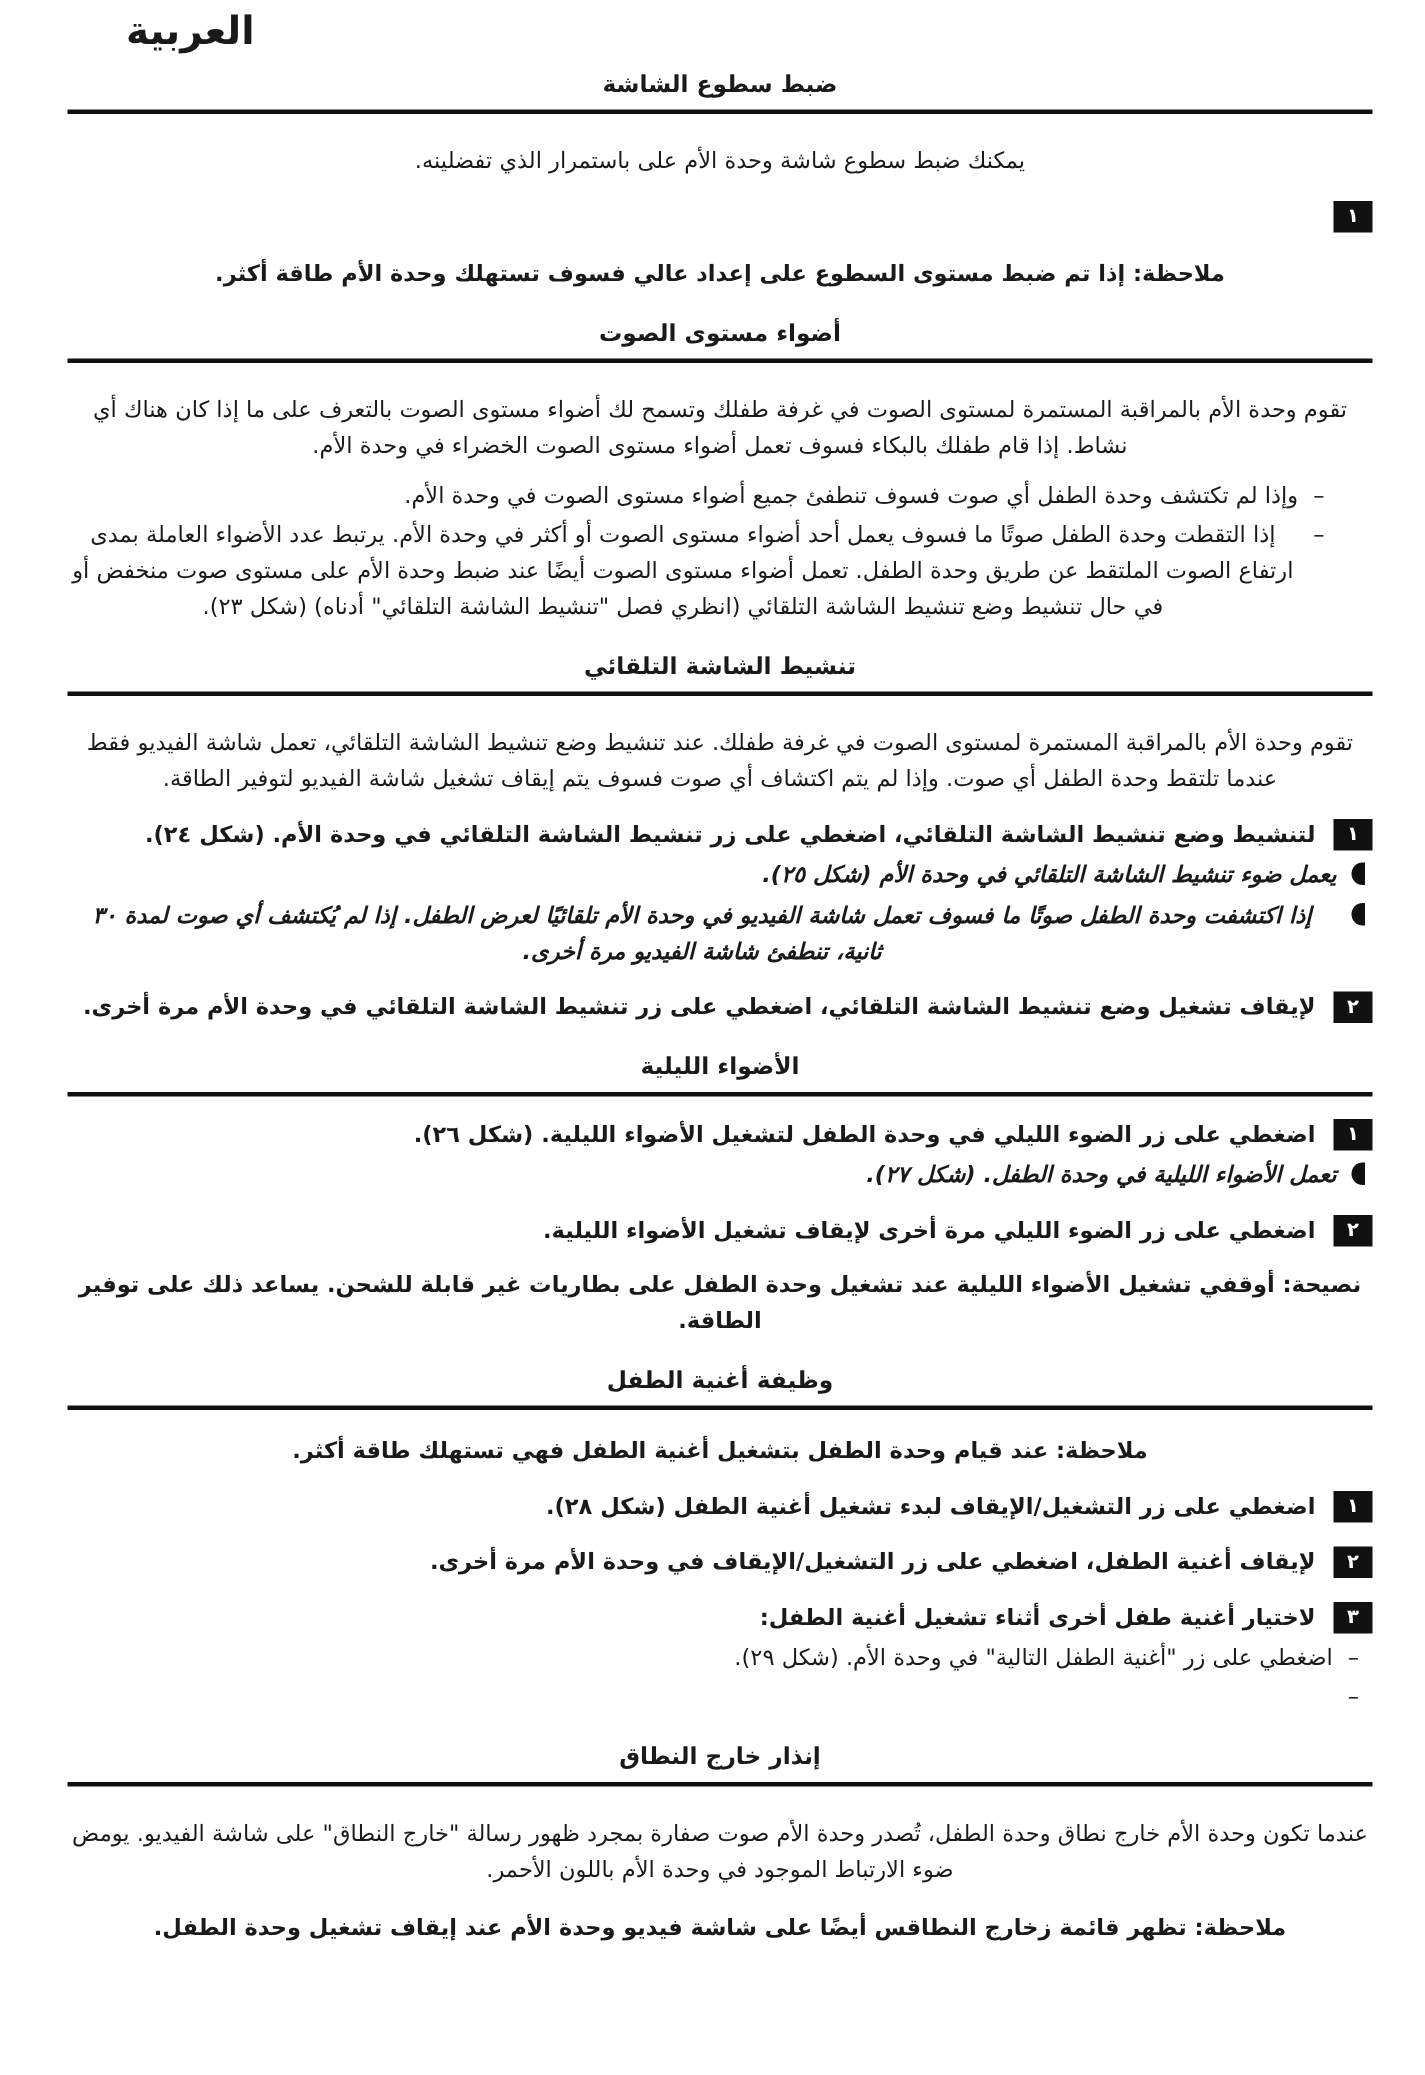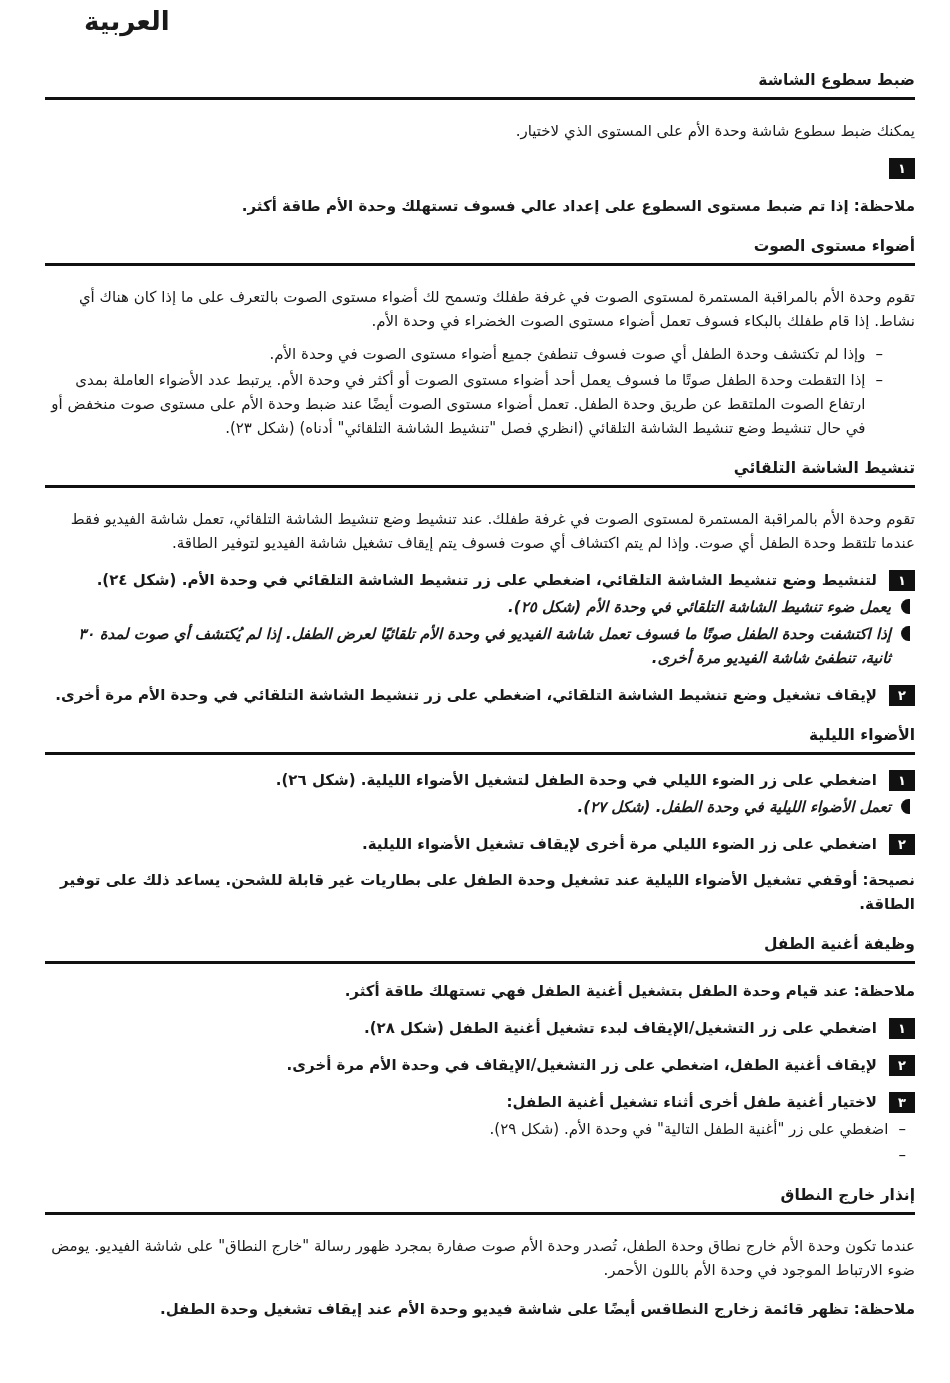--- a/index.html
+++ b/index.html
@@ -19,24 +19,24 @@
   .page{position:relative;width:950px;height:1383px;border-radius:16px;}
   .page-title{
     position:absolute;
     top:6px;left:84px;
     font-size:26px;font-weight:bold;
     direction:rtl;
     letter-spacing:0.5px;
   }
   .content{
     direction:rtl;
-    padding:52px 35px 0 45px;
+    padding:28px 35px 0 45px;
     font-size:15px;
     line-height:24px;
-    text-align:right;
+    text-align:center;
   }
   .section-title{
     font-weight:bold;
     font-size:15.5px;
     margin:16px 0 5px;
   }
   .rule{
     height:3px;
     background:var(--rule);
   }
@@ -92,21 +92,21 @@
 </head>
 <body>
 
 <div class="page">
   <div class="page-title">العربية</div>
   <div class="content">
       <section class="section">
         <div class="section-title">ضبط سطوع الشاشة</div>
         <div class="rule"></div>
         <div class="section-body">
-          <p class="paragraph">يمكنك ضبط سطوع شاشة وحدة الأم على المستوى الذي لاختيار.</p>
+          <p class="paragraph">يمكنك ضبط سطوع شاشة وحدة الأم على باستمرار الذي تفضلينه.</p>
           <div class="step">
             <span class="badge">١</span>
           </div>
           <p class="note">ملاحظة: إذا تم ضبط مستوى السطوع على إعداد عالي فسوف تستهلك وحدة الأم طاقة أكثر.</p>
         </div>
       </section>
       <section class="section">
         <div class="section-title">أضواء مستوى الصوت</div>
         <div class="rule"></div>
         <div class="section-body">

